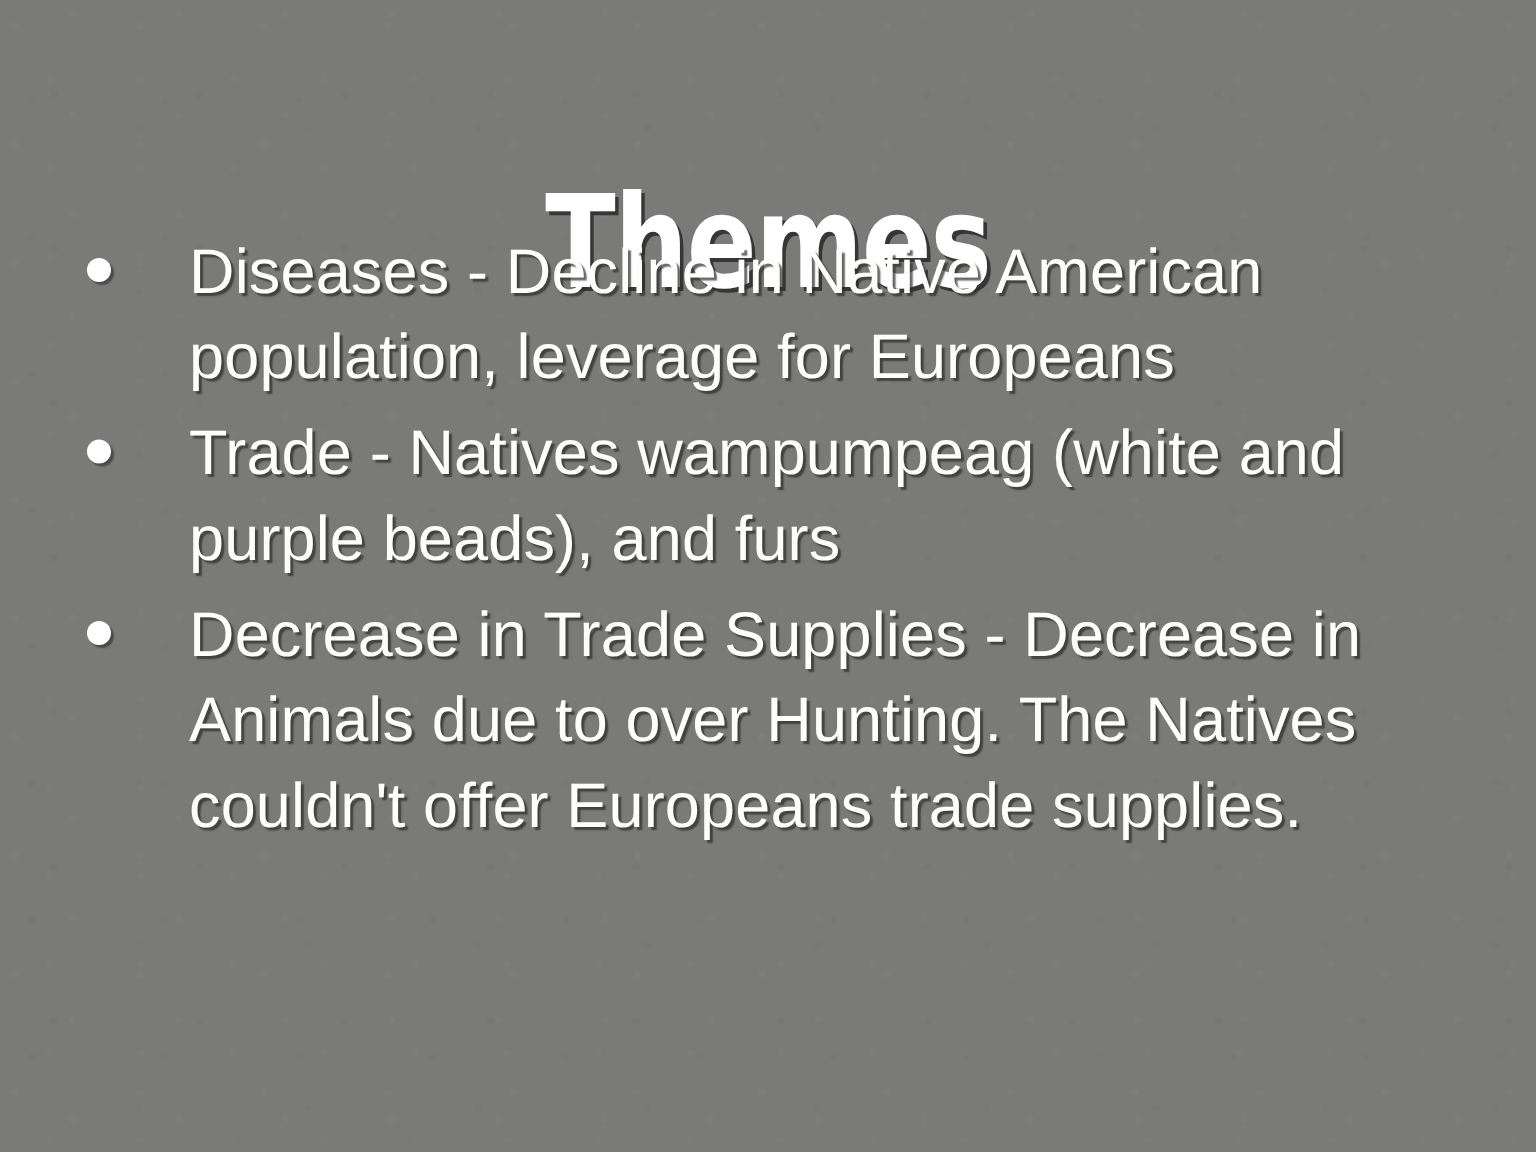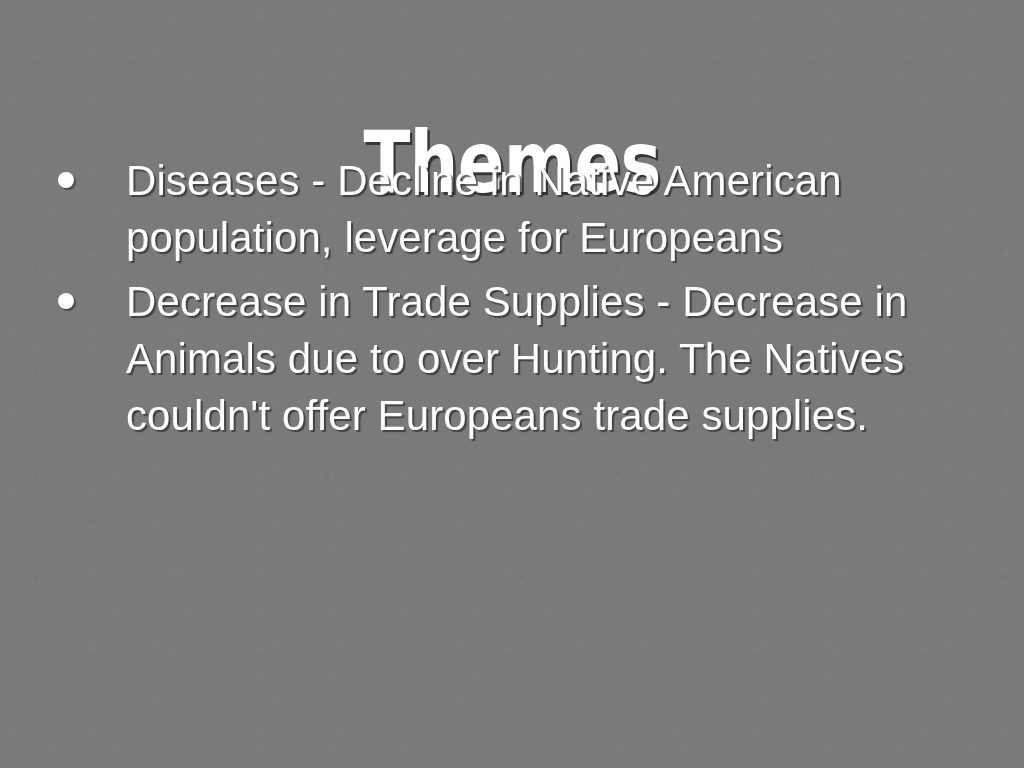--- a/index.html
+++ b/index.html
@@ -101,20 +101,24 @@
 
   <h1 id="slide-title">Themes</h1>
 
   <ul id="bullet-list">
 
     <li class="bullet-item">
       <span class="bullet-marker"></span>
       <span class="bullet-text">Diseases - Decline in Native American population, leverage for Europeans</span>
     </li>
 
+    <li class="bullet-item">
+      <span class="bullet-marker"></span>
+      <span class="bullet-text">Trade - Natives wampumpeag (white and purple beads), and furs</span>
+    </li>
 
     <li class="bullet-item">
       <span class="bullet-marker"></span>
       <span class="bullet-text">Decrease in Trade Supplies - Decrease in Animals due to over Hunting. The Natives couldn't offer Europeans trade supplies.</span>
     </li>
 
   </ul>
 
 </div>
 

